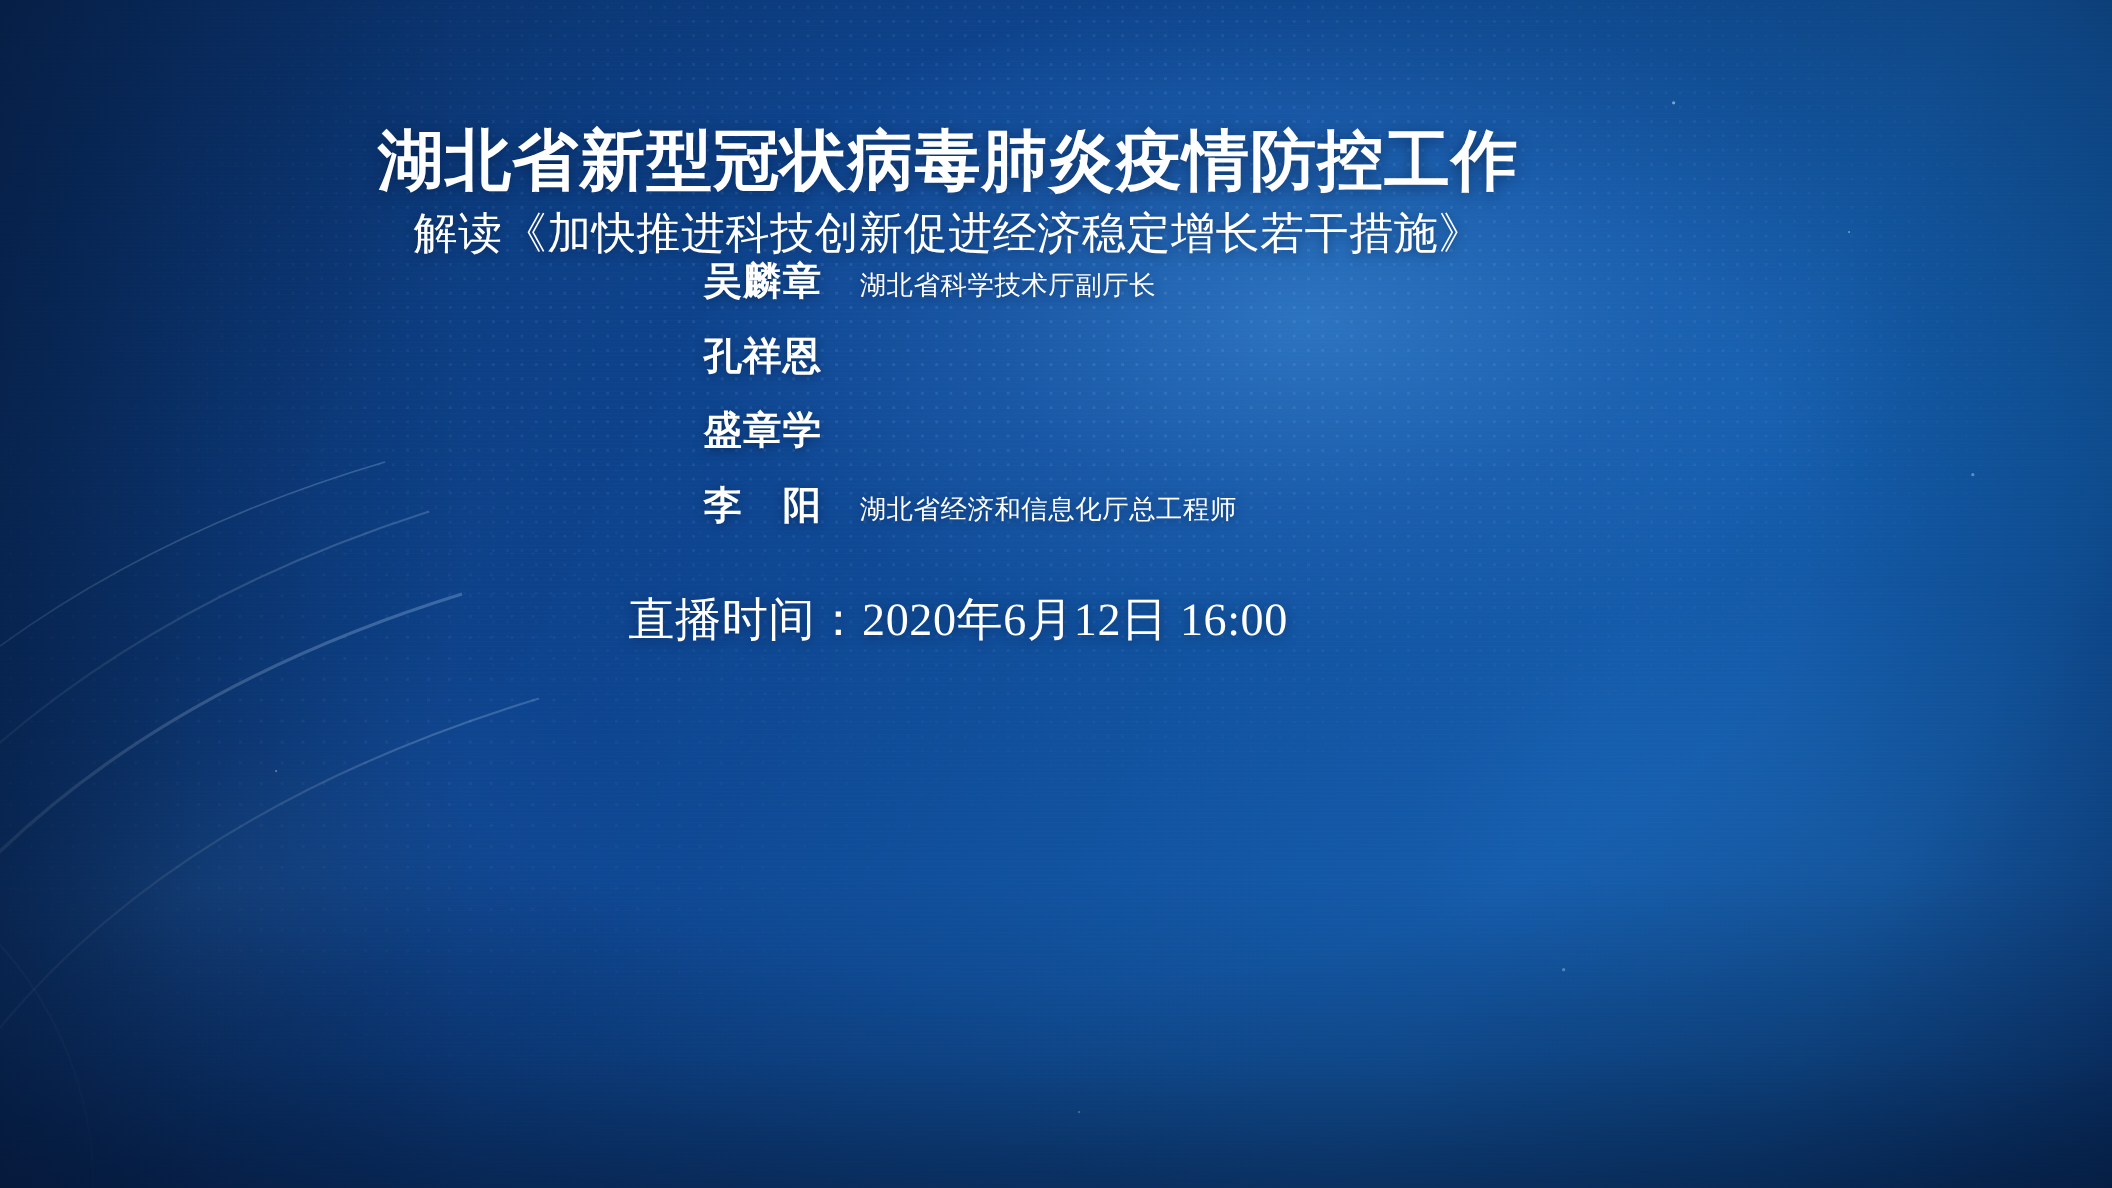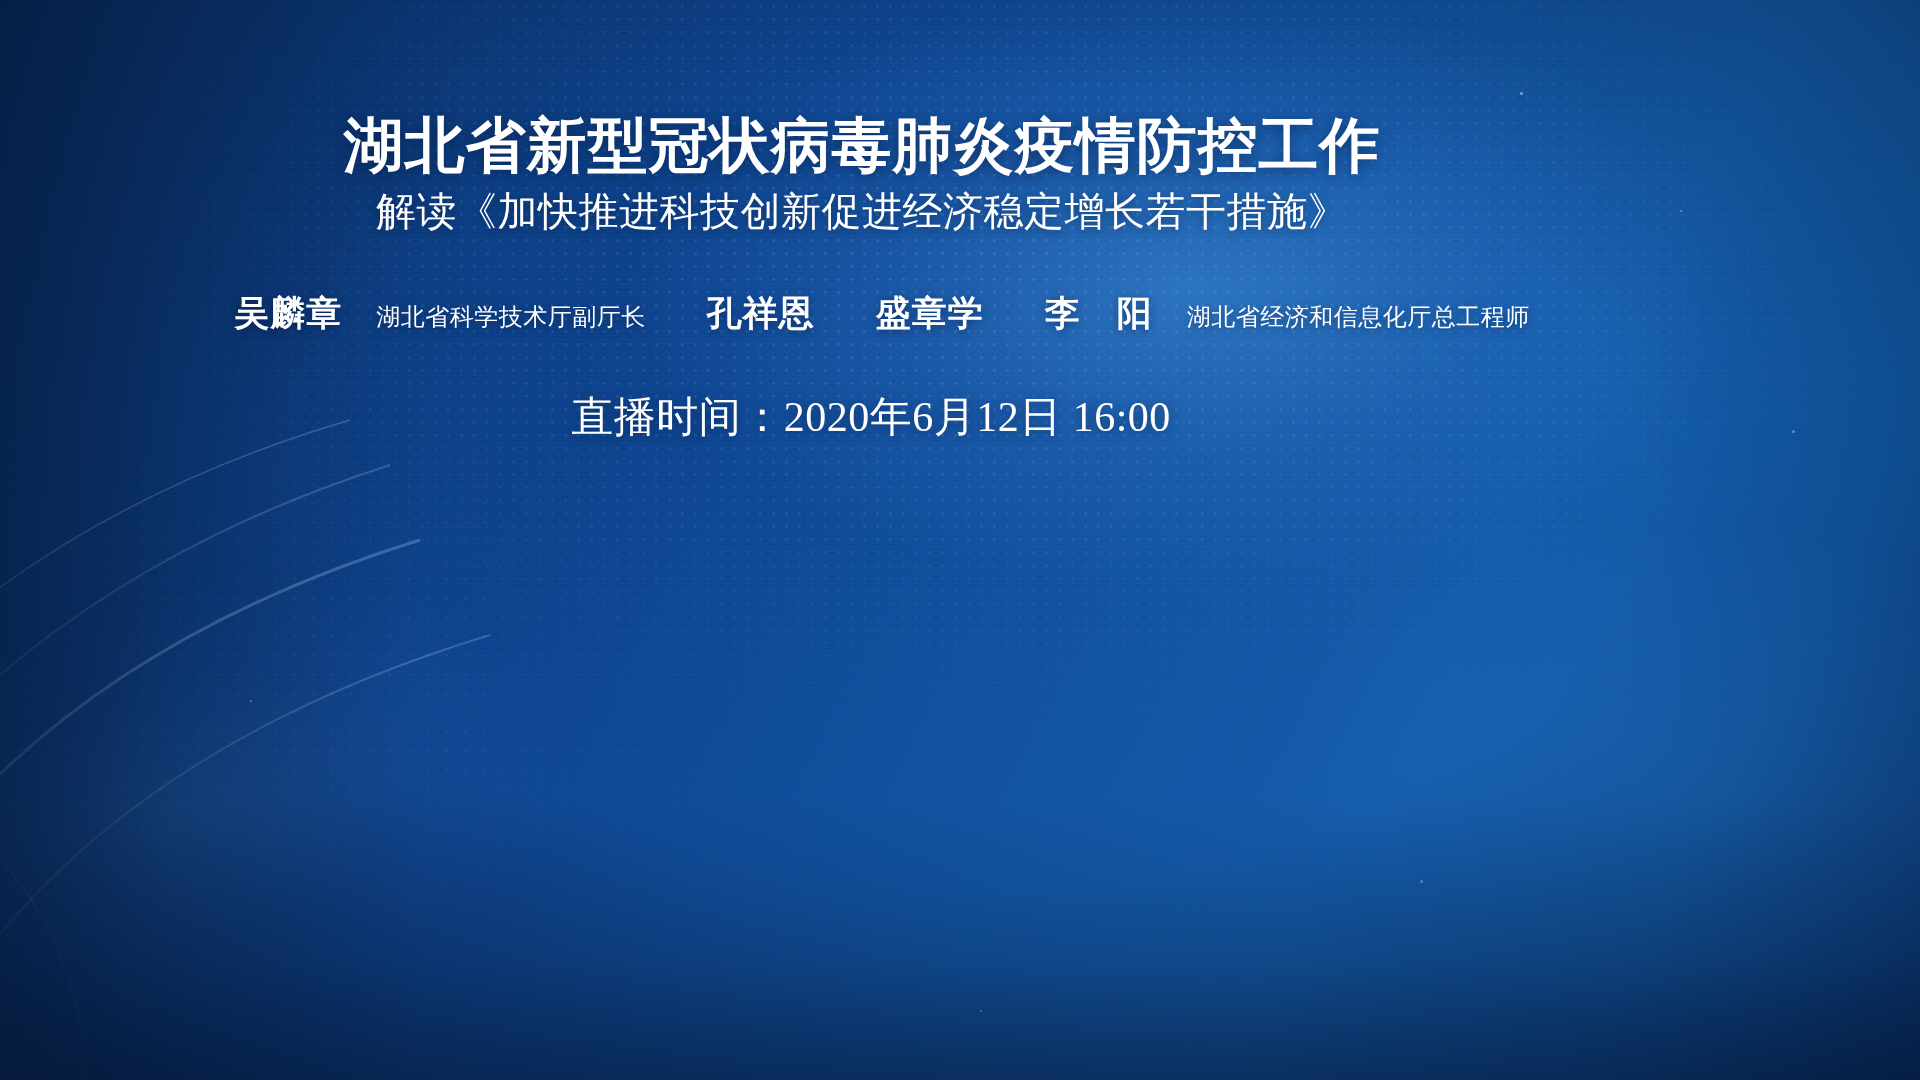--- a/index.html
+++ b/index.html
@@ -147,23 +147,22 @@
     font-size: 40px;
     font-weight: 400;
     letter-spacing: 0.5px;
     line-height: 1;
     white-space: nowrap;
     text-shadow: 0 2px 10px rgba(3,22,56,0.5);
     font-family: Liberation Serif, serif;
   }
 
   .speakers {
-    margin-top: 58px;
     display: flex;
-    flex-direction: row;
+    flex-direction: column;
     gap: 21px;
   }
   .speaker-row {
     display: flex;
     align-items: baseline;
     white-space: nowrap;
   }
   .speaker-name {
     width: 148px;
     text-align: right;

